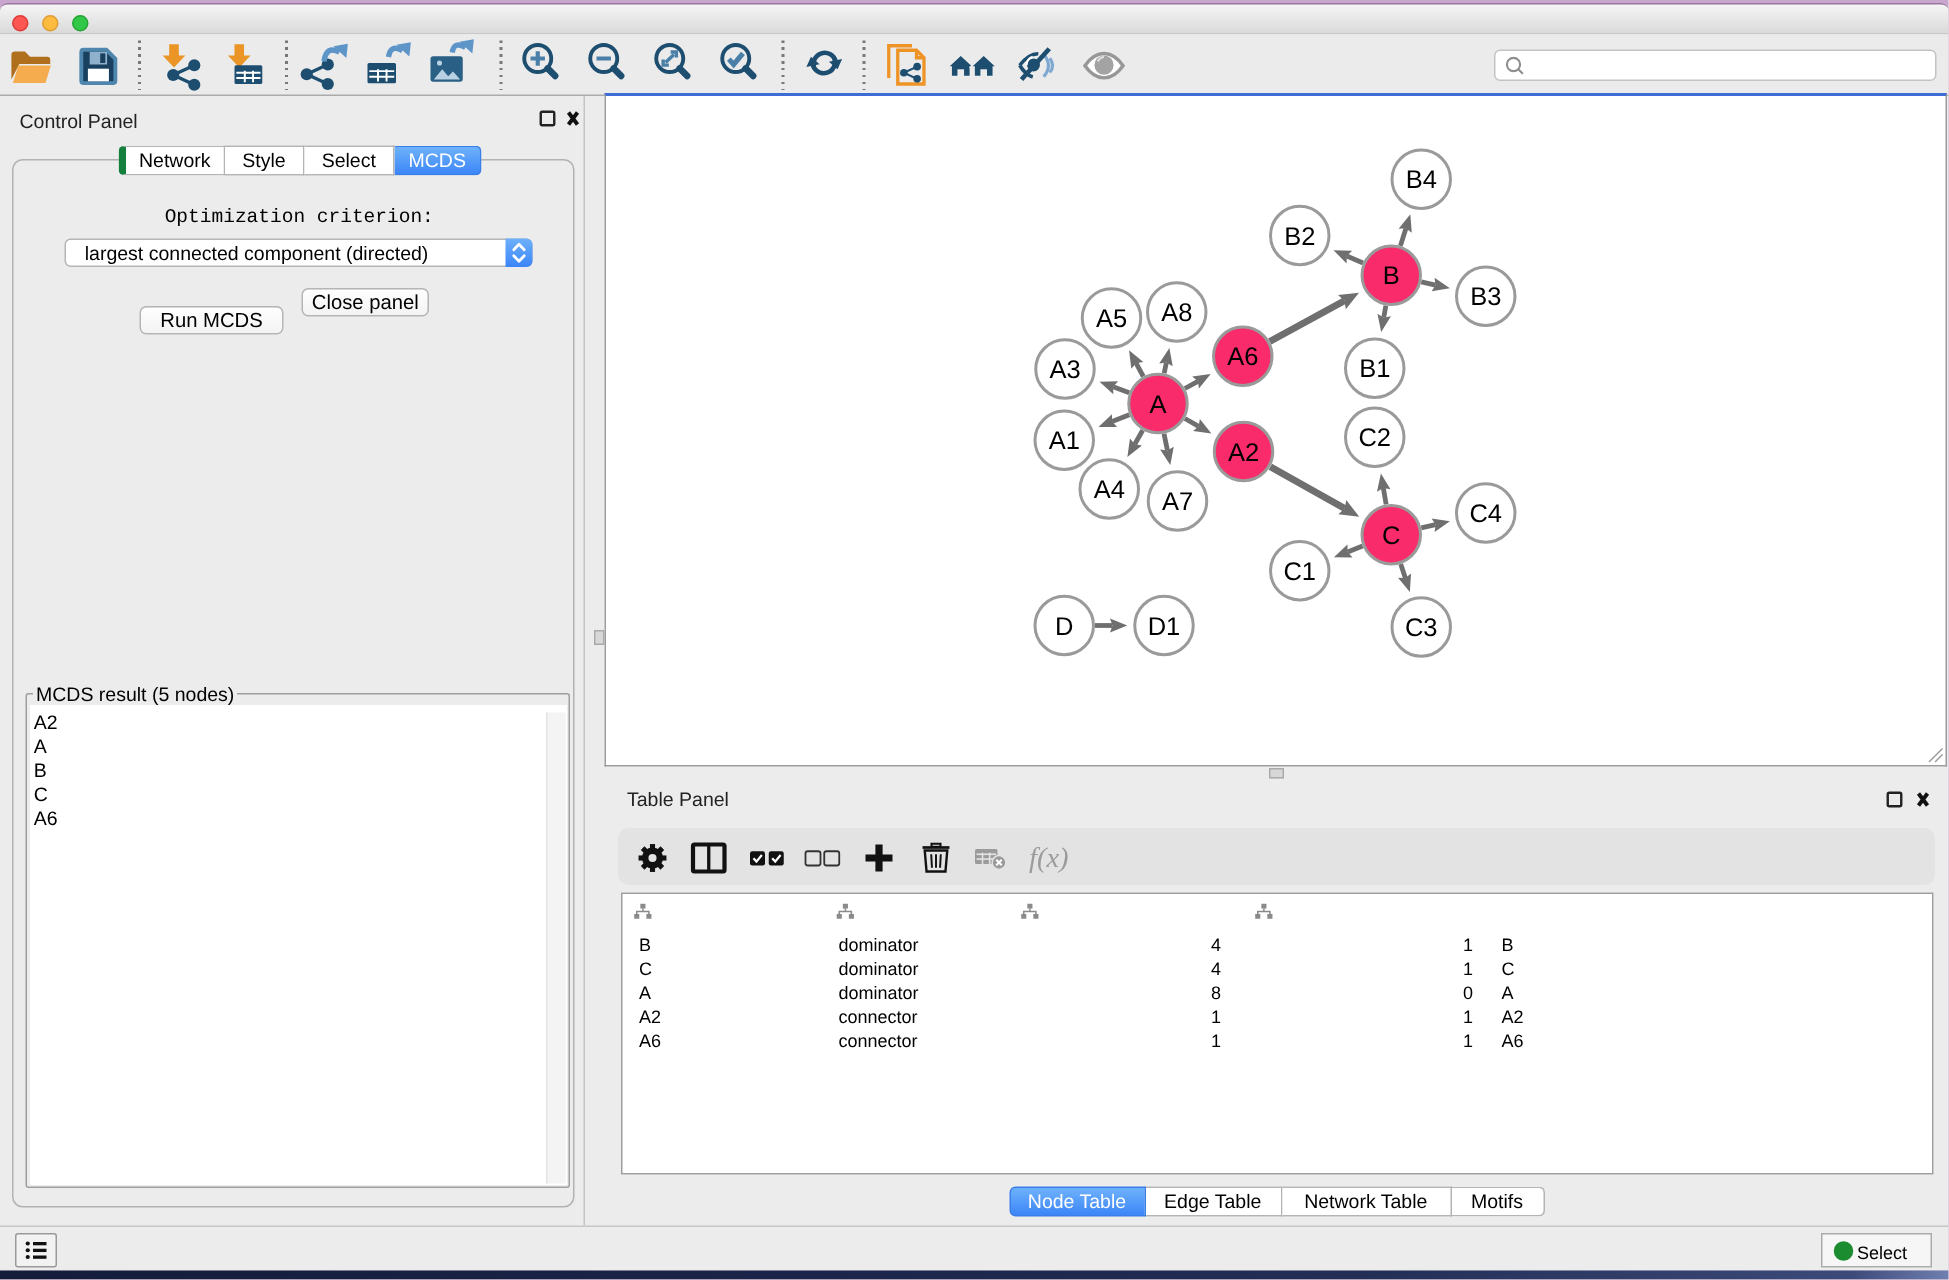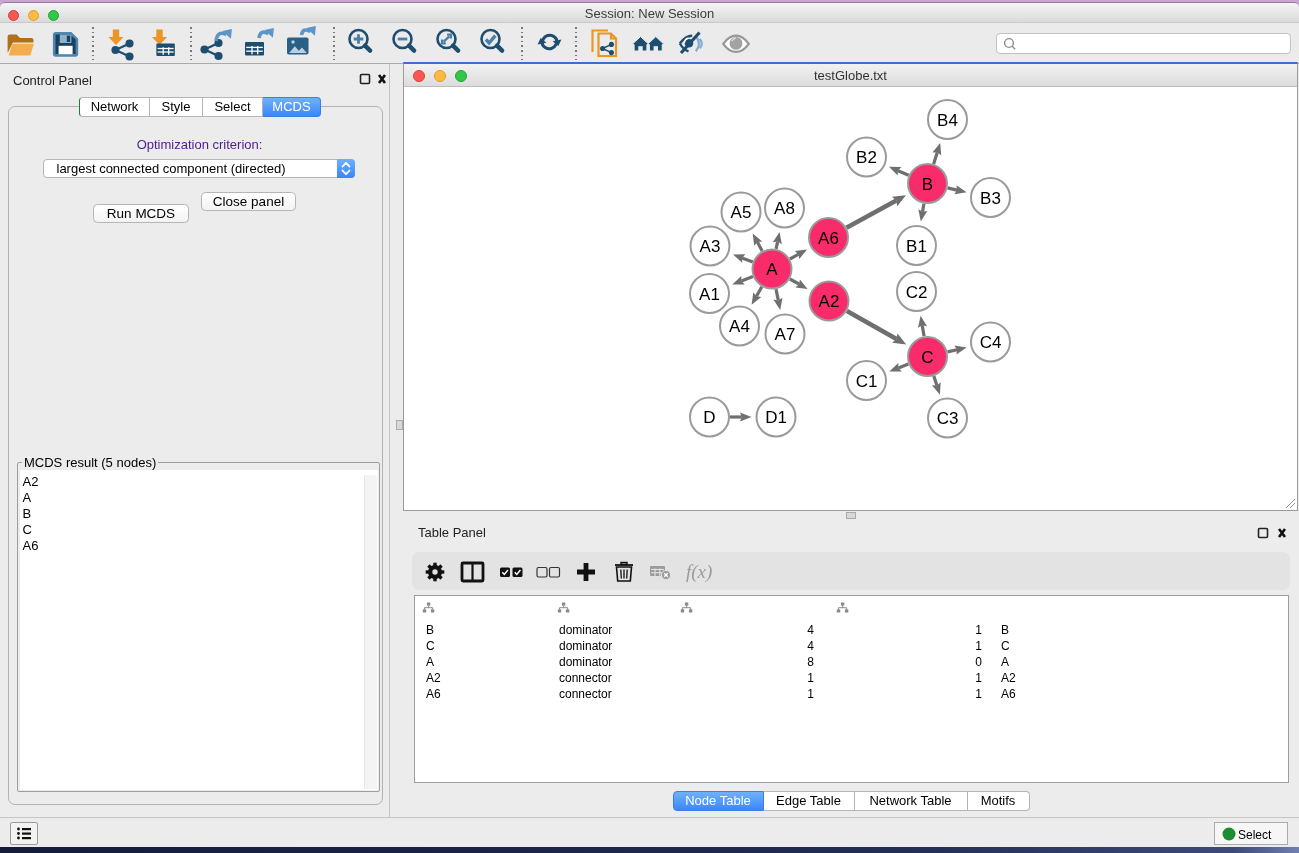--- a/index.html
+++ b/index.html
@@ -11,24 +11,24 @@
 .tl { position:absolute; top:7px; width:11px; height:11px; border-radius:50%; }
 #title { position:absolute; top:3px; left:0; width:100%; text-align:center; font-size:13px; color:#3c3c3c; }
 #toolbar { position:absolute; left:0; top:23px; width:1299px; height:41px; background:#ebebeb; border-bottom:1px solid #ababab; }
 .tsep { position:absolute; top:4px; height:33px; width:1.5px; background:repeating-linear-gradient(#787878 0 1.6px, rgba(0,0,0,0) 1.6px 4.6px); }
 #searchbox { position:absolute; left:996px; top:33px; width:295px; height:21px; background:#fff; border:1px solid #c3c3c3; border-radius:4px; }
 
 #cp-title { position:absolute; left:13px; top:72.5px; font-size:13px; color:#222; }
 #cp-panel { position:absolute; left:8px; top:106px; width:375px; height:699px; border:1px solid #b2b2b2; border-radius:7px; }
 .tabbar { position:absolute; display:flex; height:20px; }
 .tab { border:1px solid #b4b4b4; border-left:none; background:#fff; font-size:13px; color:#000; display:flex; align-items:center; justify-content:center; }
-.tab.first { border-left:1px solid #15803d; border-radius:4px 0 0 4px; }
+.tab.first { border-left:5px solid #15803d; border-radius:4px 0 0 4px; }
 .tab.last { border-radius:0 4px 4px 0; }
 .tab.sel { background:linear-gradient(#6eb2fb,#3c86f8); color:#fff; border-color:#3a7fe8; }
-#opt-label { position:absolute; left:12px; top:137px; width:375px; text-align:center; font-size:13px; color:#4c1d95; }
+#opt-label { position:absolute; left:12px; top:137px; width:375px; text-align:center; font-size:13px; color:#000000;font-family:Liberation Mono, monospace; }
 #combo { position:absolute; left:42.5px; top:159px; width:312px; height:19px; background:#fff; border:1px solid #b5b5b5; border-radius:4px; font-size:13px; line-height:17px; color:#000; padding-left:13px; }
 #combo-btn { position:absolute; right:-1px; top:-1px; width:18px; height:19px; border-radius:0 4px 4px 0; background:linear-gradient(#6db1fb,#3b85f8); }
 .btn { position:absolute; height:19px; background:linear-gradient(#ffffff,#f3f3f3); border:1px solid #b5b5b5; border-radius:4.5px; font-size:13.5px; color:#000; text-align:center; line-height:17px; }
 #fieldset { position:absolute; left:17px; top:462px; width:363px; height:330px; border:1px solid #9f9f9f; border-radius:2px; }
 #fieldset-legend { position:absolute; left:22px; top:455px; background:#ececec; padding:0 2px; font-size:13px; color:#000; }
 #mcds-list { position:absolute; left:19.5px; top:469.5px; width:358px; height:320px; background:#fff; font-size:13px; color:#000; padding-top:4px; }
 #mcds-list .mitem { height:16px; line-height:16px; padding-left:3px; }
 #scrolltrack { position:absolute; right:1px; top:5px; width:13px; height:314px; background:#f4f4f4; border-left:1px solid #e4e4e4; }
 
 #vsplit-line { position:absolute; left:389px; top:64px; width:1px; height:753px; background:#c4c4c4; }
@@ -59,21 +59,20 @@
 #listbtn { position:absolute; left:10px; top:822px; width:28px; height:23px; background:#f2f2f2; border:1px solid #9a9a9a; border-radius:2px; }
 #membtn { position:absolute; left:1214px; top:822px; width:74px; height:23px; background:#f6f6f6; border:1px solid #ababab; font-size:13px; }
 #deskbottom { position:absolute; left:0; top:847px; width:1299px; height:6px; background:linear-gradient(90deg,#141c3a,#1b2448 40%,#232e55 70%,#3c4a7a 95%,#6f7fb0); }
 </style></head>
 <body>
 <div id="appwin"></div>
 <div id="titlebar">
   <div class="tl" style="left:7.5px;background:#fc5753;border:1px solid #dd3c38;"></div>
   <div class="tl" style="left:27.5px;background:#fdbc40;border:1px solid #de9b32;"></div>
   <div class="tl" style="left:47.5px;background:#33c748;border:1px solid #23a434;"></div>
-  <div id="title">Session: New Session</div>
 </div>
 <div id="toolbar">
   <div class="tsep" style="left:92px;"></div>
   <div class="tsep" style="left:190px;"></div>
   <div class="tsep" style="left:333px;"></div>
   <div class="tsep" style="left:521px;"></div>
   <div class="tsep" style="left:575px;"></div>
 </div>
 <svg id="toolbaricons" class="abs" style="left:0;top:22px;" width="1299" height="42" viewBox="0 22 1299 42">
 <path d="M7.6 53 L7.6 36.6 Q7.6 34.4 9.8 34.4 L16.6 34.4 L20 37.9 L31.4 37.9 Q33.5 37.9 33.5 40 L33.5 42.6 L12.9 42.6 L7.6 53 Z" fill="#b06f1d"></path>
@@ -190,41 +189,35 @@
   <div class="tab last sel" style="width:58px;">MCDS</div>
 </div>
 <div id="opt-label">Optimization criterion:</div>
 <div id="combo">largest connected component (directed)<div id="combo-btn">
   <svg width="18" height="19" viewBox="0 0 18 19">
    <path d="M5.5 7.5 L9 3.8 L12.5 7.5" fill="none" stroke="#fff" stroke-width="1.8" stroke-linecap="round" stroke-linejoin="round"></path>
    <path d="M5.5 11.5 L9 15.2 L12.5 11.5" fill="none" stroke="#fff" stroke-width="1.8" stroke-linecap="round" stroke-linejoin="round"></path>
   </svg></div>
 </div>
 <div class="btn" style="left:93px;top:204px;width:96px;">Run MCDS</div>
-<div class="btn" style="left:201px;top:191.5px;width:95px;">Close panel</div>
+<div class="btn" style="left:201px;top:191.5px;width:85px;">Close panel</div>
 <div id="fieldset"></div>
 <div id="fieldset-legend">MCDS result (5 nodes)</div>
 <div id="mcds-list">
   <div class="mitem">A2</div>
     <div class="mitem">A</div>
     <div class="mitem">B</div>
     <div class="mitem">C</div>
     <div class="mitem">A6</div>
   <div id="scrolltrack"></div>
 </div>
 <div id="vsplit-line"></div>
 <div id="vsplit-handle"></div>
 
 <div id="netwin">
-  <div id="nettitle">
-    <div class="tl2" style="left:8.5px;background:#fc5753;border:1px solid #dd3c38;"></div>
-    <div class="tl2" style="left:29.5px;background:#fdbc40;border:1px solid #de9b32;"></div>
-    <div class="tl2" style="left:50.5px;background:#33c748;border:1px solid #23a434;"></div>
-    <div class="t">testGlobe.txt</div>
-  </div>
   <svg id="resize-grip" viewBox="0 0 12 12">
     <line x1="2" y1="11" x2="11" y2="2" stroke="#9a9a9a" stroke-width="1"></line>
     <line x1="6" y1="11" x2="11" y2="6" stroke="#9a9a9a" stroke-width="1"></line>
   </svg>
 </div>
 <svg id="graph" class="abs" style="left:404px;top:87px;" width="893" height="423" viewBox="404 87 893 423" font-family="Liberation Sans, sans-serif">
 <line x1="752.9" y1="276.5" x2="741.4" y2="281.0" stroke="#6f6f6f" stroke-width="3.2"></line>
 <polygon points="732.3,284.6 741.3,276.1 741.4,281.0 744.7,284.6" fill="#6f6f6f"></polygon>
 <line x1="789.9" y1="279.0" x2="799.1" y2="284.2" stroke="#6f6f6f" stroke-width="3.2"></line>
 <polygon points="807.6,289.0 795.4,287.4 799.1,284.2 799.9,279.4" fill="#6f6f6f"></polygon>

